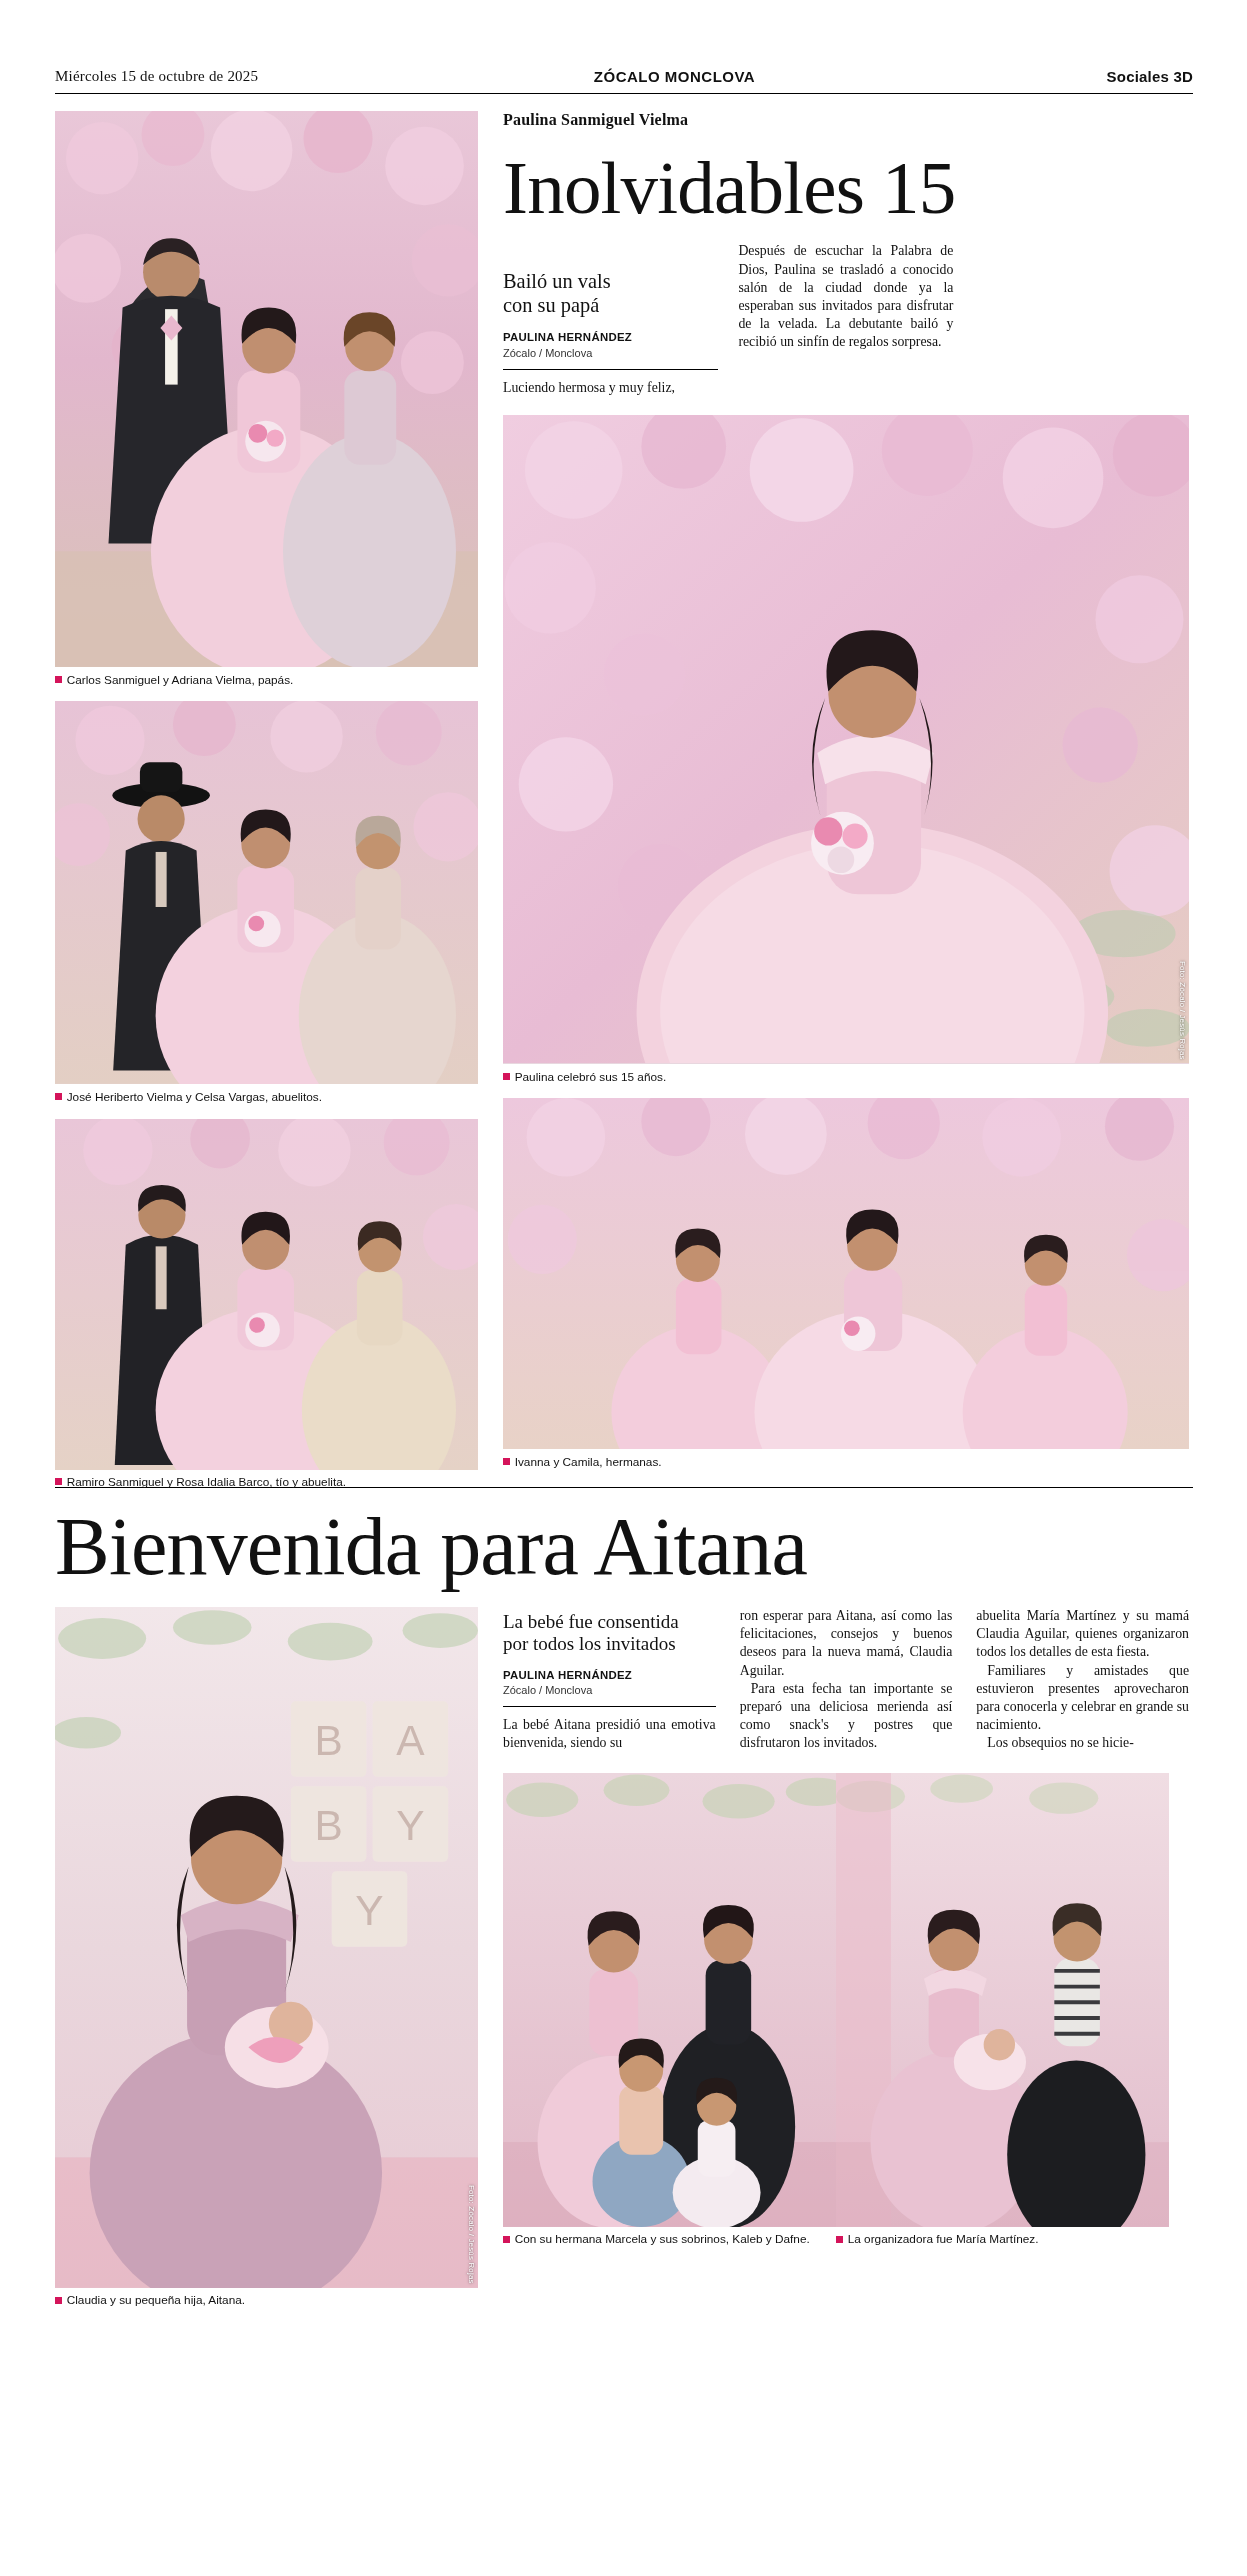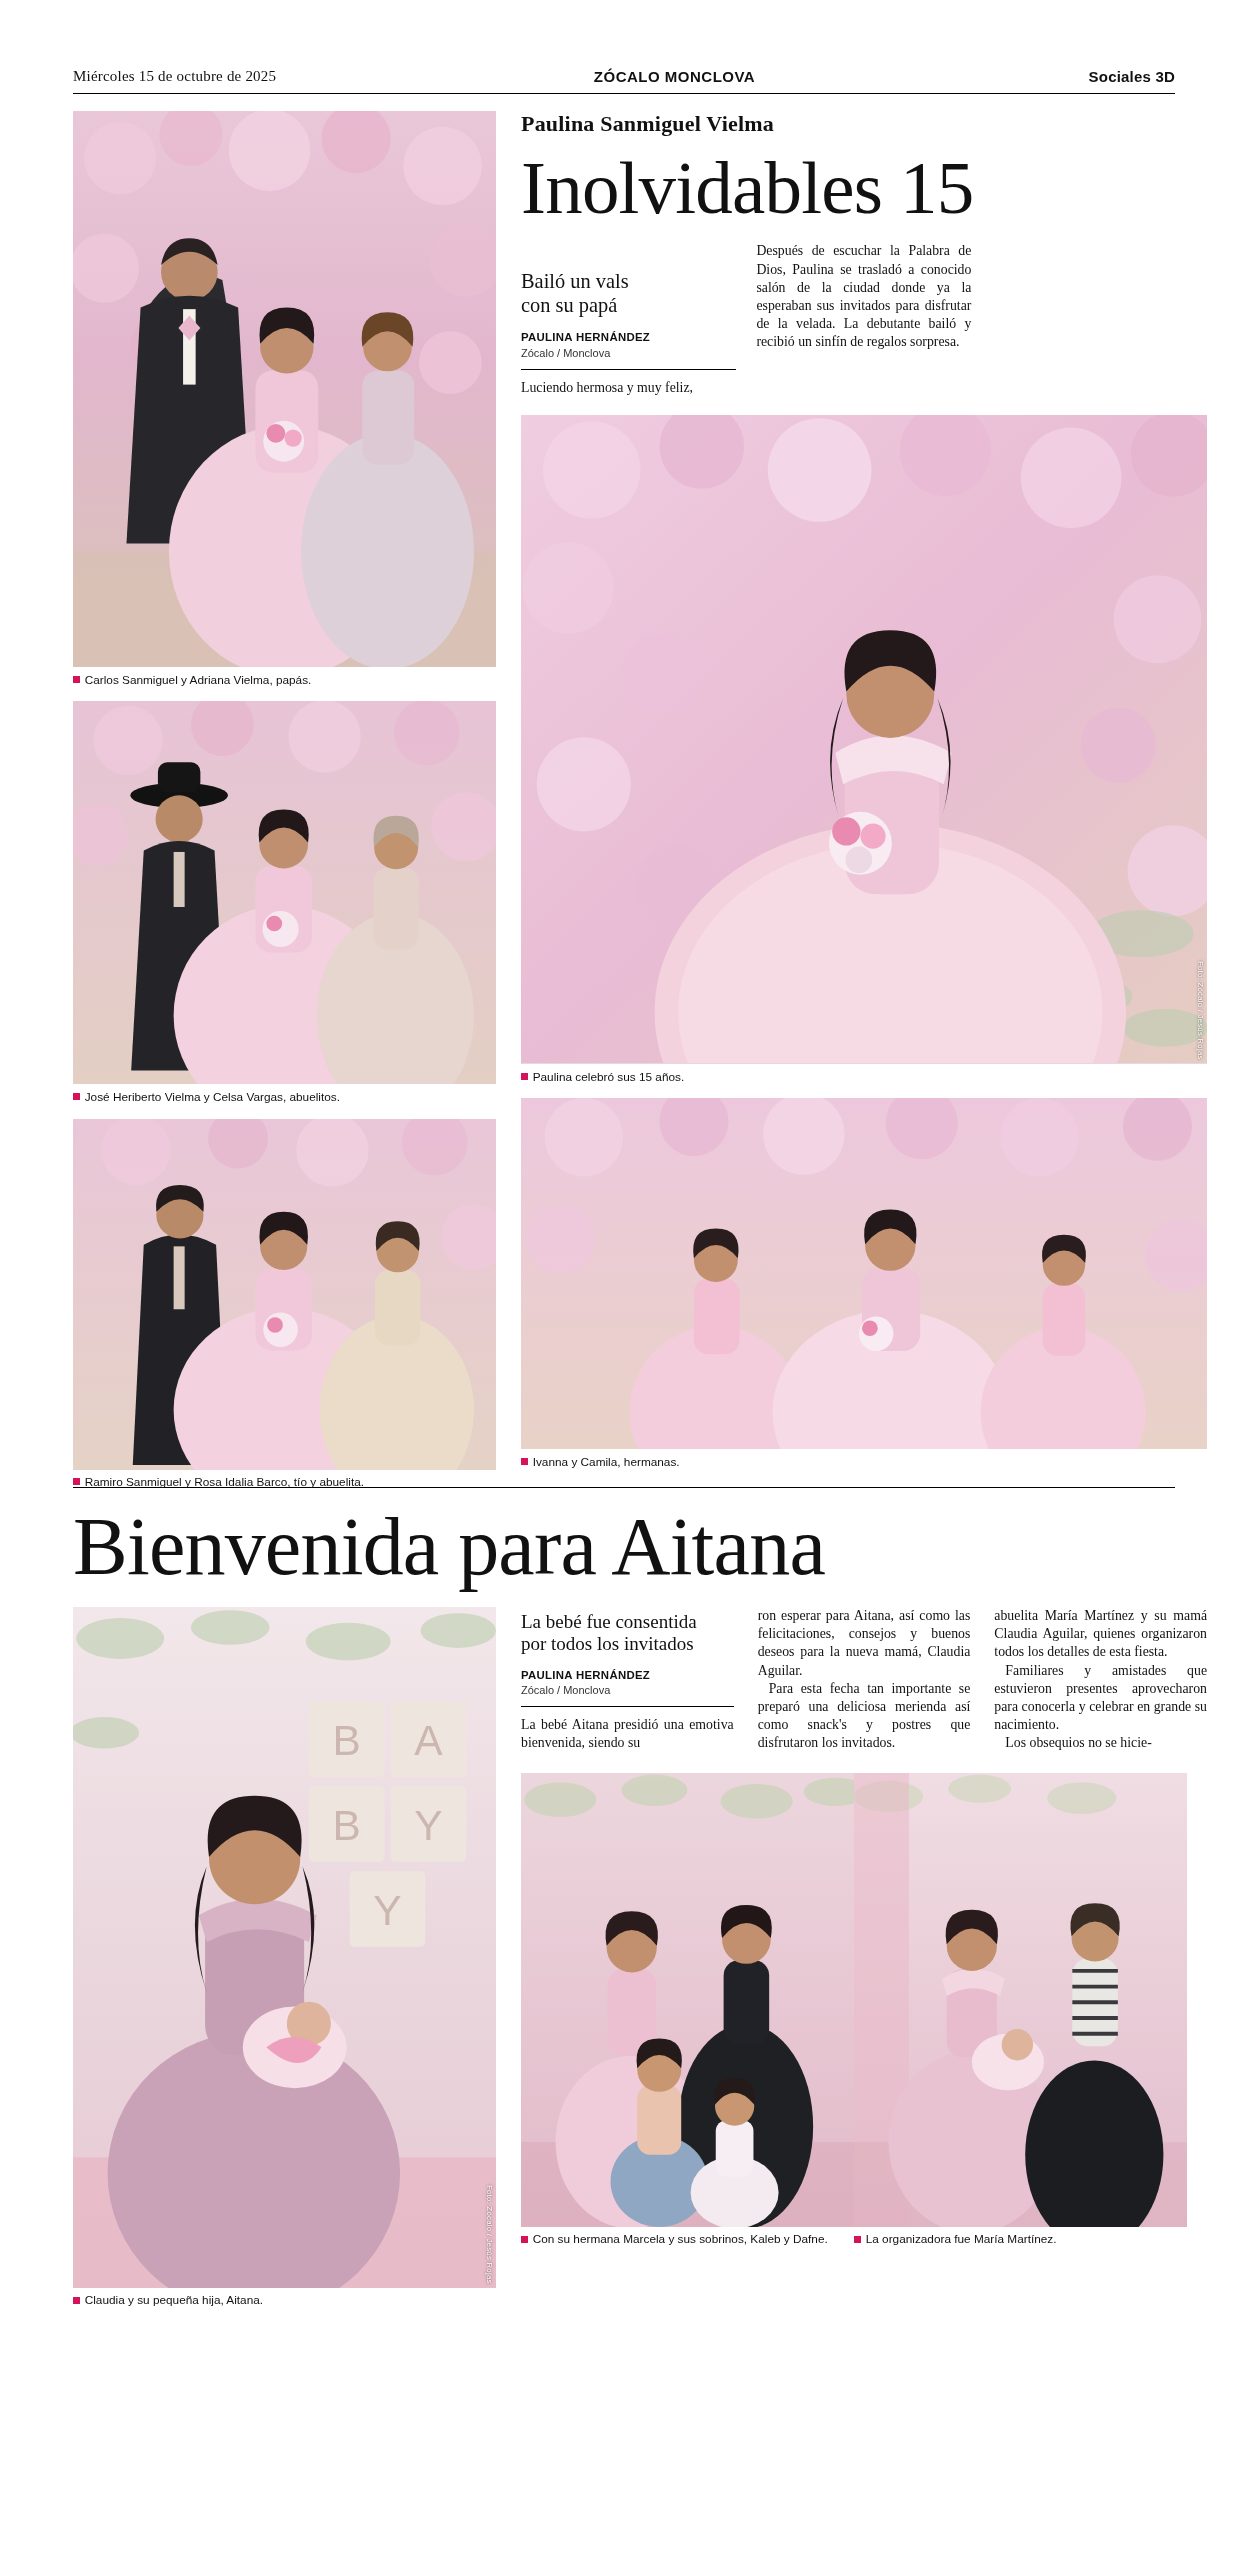--- a/index.html
+++ b/index.html
@@ -13,21 +13,21 @@
     font-family: "Liberation Serif", serif;
     color: #111;
     position: relative;
   }
   .page {
     position: relative;
     width: 1248px;
     height: 1880px;
     background: #fff;
     box-sizing: border-box;
-    padding: 0 73px;
+    padding: 0 55px;
   }
 
   
   .masthead {
     display: flex;
     align-items: flex-end;
     justify-content: space-between;
     padding-top: 68px;
     padding-bottom: 7.9px;
     border-bottom: 1.6px solid #000;
@@ -100,23 +100,23 @@
     top: 17.3px;
     width: 423px;
   }
   .s1-right {
     margin-left: 448px;
     width: 686px;
   }
   .kicker {
     font-family: "Liberation Serif", serif;
     font-weight: bold;
-    font-size: 22px;
+    font-size: 16px;
     letter-spacing: 0.2px;
-    margin-bottom: 13px;
+    margin-bottom: 21px;
   }
   .headline {
     font-family: "Liberation Serif", serif;
     font-size: 75px;
     line-height: 1.02;
     letter-spacing: -0.8px;
     margin: 3.1px 0 15.7px 0;
     font-weight: normal;
   }
   .sumario-cols {

